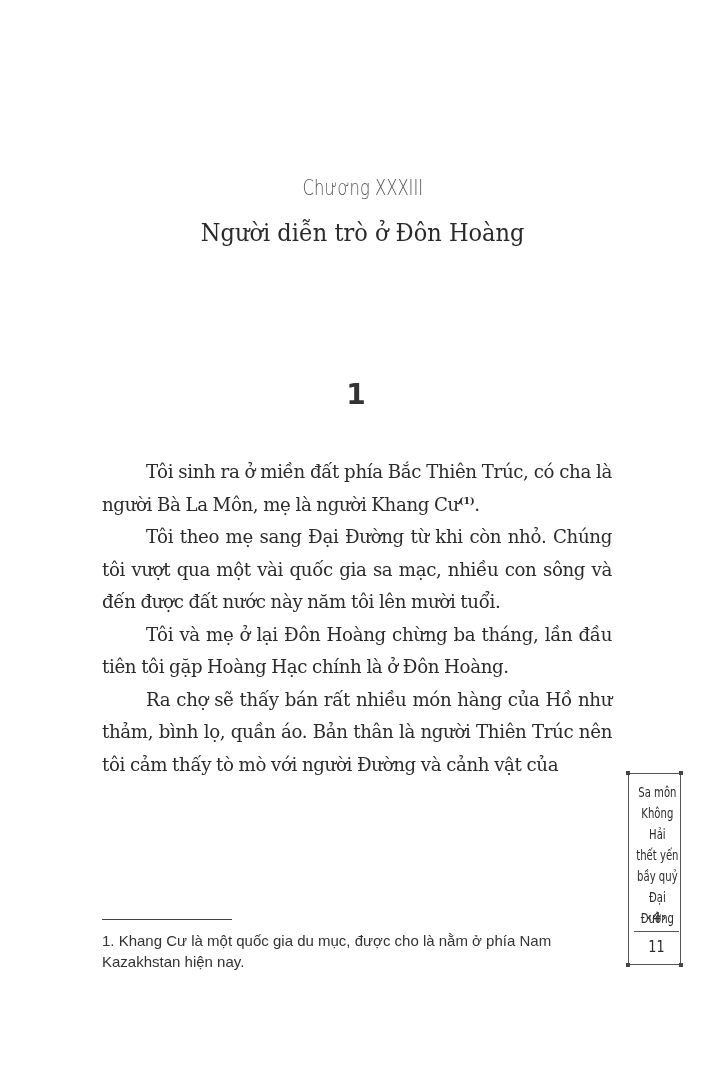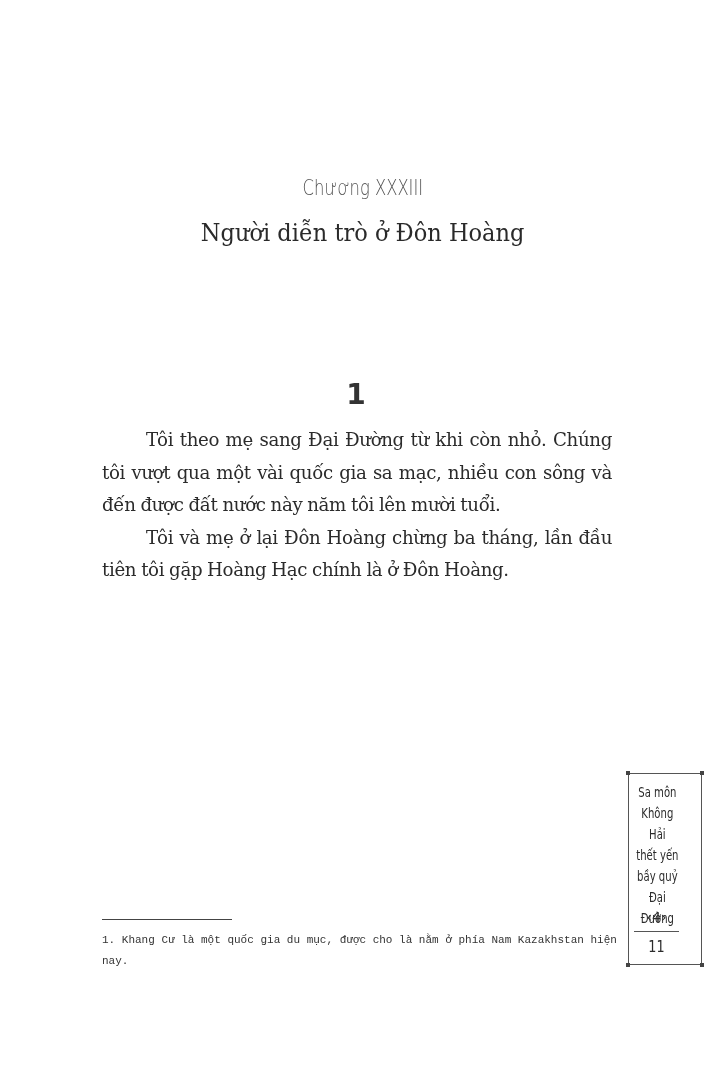--- a/index.html
+++ b/index.html
@@ -84,30 +84,30 @@
       left: 102px;
       width: 130px;
       height: 1px;
       background: #444444;
     }
     .footnote {
       position: absolute;
       top: 930px;
       left: 102px;
       width: 515px;
-      font-family: Liberation Mono, monospace;
-      font-size: 11px;
+      font-family: Liberation Sans, sans-serif;
+      font-size: 15px;
       line-height: 21px;
       color: #333333;
     }
     .side-tab {
       position: absolute;
       top: 773px;
       left: 628px;
-      width: 74px;
+      width: 53px;
       height: 192px;
       border: 1px solid #555555;
       box-sizing: border-box;
     }
     .side-tab .corner {
       position: absolute;
       width: 4px;
       height: 4px;
       background: #444444;
     }
@@ -165,22 +165,24 @@
 <body>
 
 <div>
 
   <div class="chapter-label">Chương XXXIII</div>
   <div class="chapter-title">Người diễn trò ở Đôn Hoàng</div>
 
   <div class="section-number">1</div>
 
   <div class="body-text">
+    <p class="spaced"><span>Tôi sinh ra ở miền đất phía Bắc Thiên Trúc, có cha là người Bà La Môn, mẹ là người Khang Cư</span><sup>(1)</sup><span>.</span></p>
     <p>Tôi theo mẹ sang Đại Đường từ khi còn nhỏ. Chúng tôi vượt qua một vài quốc gia sa mạc, nhiều con sông và đến được đất nước này năm tôi lên mười tuổi.</p>
     <p>Tôi và mẹ ở lại Đôn Hoàng chừng ba tháng, lần đầu tiên tôi gặp Hoàng Hạc chính là ở Đôn Hoàng.</p>
+    <p>Ra chợ sẽ thấy bán rất nhiều món hàng của Hồ như thảm, bình lọ, quần áo. Bản thân là người Thiên Trúc nên tôi cảm thấy tò mò với người Đường và cảnh vật của</p>
   </div>
 
   <div class="footnote-rule"></div>
   <div class="footnote">1. Khang Cư là một quốc gia du mục, được cho là nằm ở phía Nam Kazakhstan hiện nay.</div>
 
   <div class="side-tab">
     <span class="corner tl"></span>
     <span class="corner tr"></span>
     <span class="corner bl"></span>
     <span class="corner br"></span>

